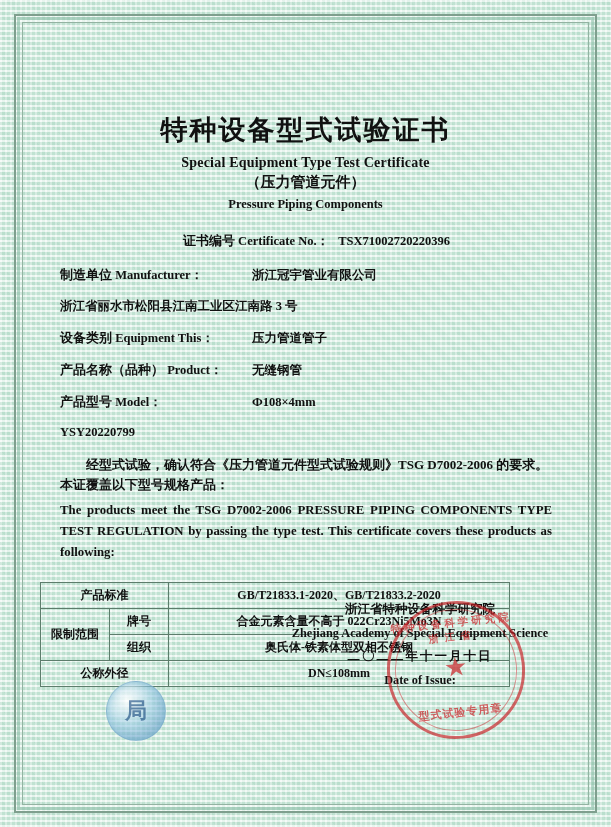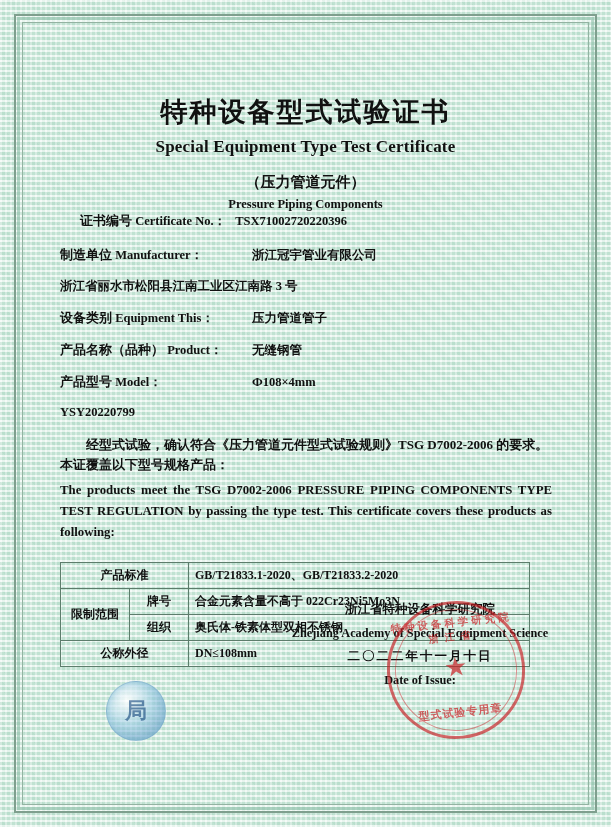--- a/index.html
+++ b/index.html
@@ -54,48 +54,49 @@
   }
 
   
   .title-cn {
     text-align: center;
     font-family: "Liberation Serif", serif;
     font-size: 27px;
     font-weight: bold;
     letter-spacing: 2px;
     color: #111;
-    margin-top: 38px;
+    margin-top: 56px;
   }
   .title-en {
     text-align: center;
-    font-size: 17px;
+    font-size: 14px;
     font-weight: bold;
     color: #111;
     margin-top: 7px;
     letter-spacing: .2px;
   }
   .subtitle-cn {
     text-align: center;
     font-size: 15px;
     font-weight: bold;
     color: #111;
-    margin-top: 16px;
+    margin-top: 2px;
   }
   .subtitle-en {
     text-align: center;
     font-size: 12.5px;
     font-weight: bold;
     color: #111;
     margin-top: 5px;
   }
 
   
   .certno-row {
-    text-align: left;
+    margin-top: 20px;
+    text-align: center;
     padding-right: 18px;
     font-size: 12.5px;
     font-weight: bold;
     color: #111;
     padding-left: 40px;
   }
   .certno-row .lbl-cn { font-size: 13px; }
   .certno-row .lbl-en { font-size: 12.5px; }
   .certno-row .val { margin-left: 6px; }
 
@@ -141,21 +142,20 @@
   .para .en-p {
     margin-top: 6px;
     text-align: justify;
     font-size: 12.8px;
     line-height: 1.65;
   }
 
   
   table.spec {
     margin-top: 18px;
-    margin-left: 20px;
     width: 470px;
     border-collapse: collapse;
     font-size: 12px;
     font-weight: bold;
     color: #111;
   }
   table.spec td {
     border: 1px solid #5d7d6c;
     padding: 4px 6px;
     vertical-align: middle;
@@ -168,21 +168,21 @@
   td.k2 {
     width: 46px;
     text-align: center;
     white-space: nowrap;
   }
   td.grp {
     width: 56px;
     text-align: center;
     white-space: nowrap;
   }
-  td.v { padding-left: 8px; }
+  td.v { padding-left: 8px; text-align: center; }
 
   
   .sign {
     position: absolute;
     right: 6px;
     bottom: 84px;
     width: 290px;
     text-align: center;
     font-size: 12.5px;
     font-weight: bold;

